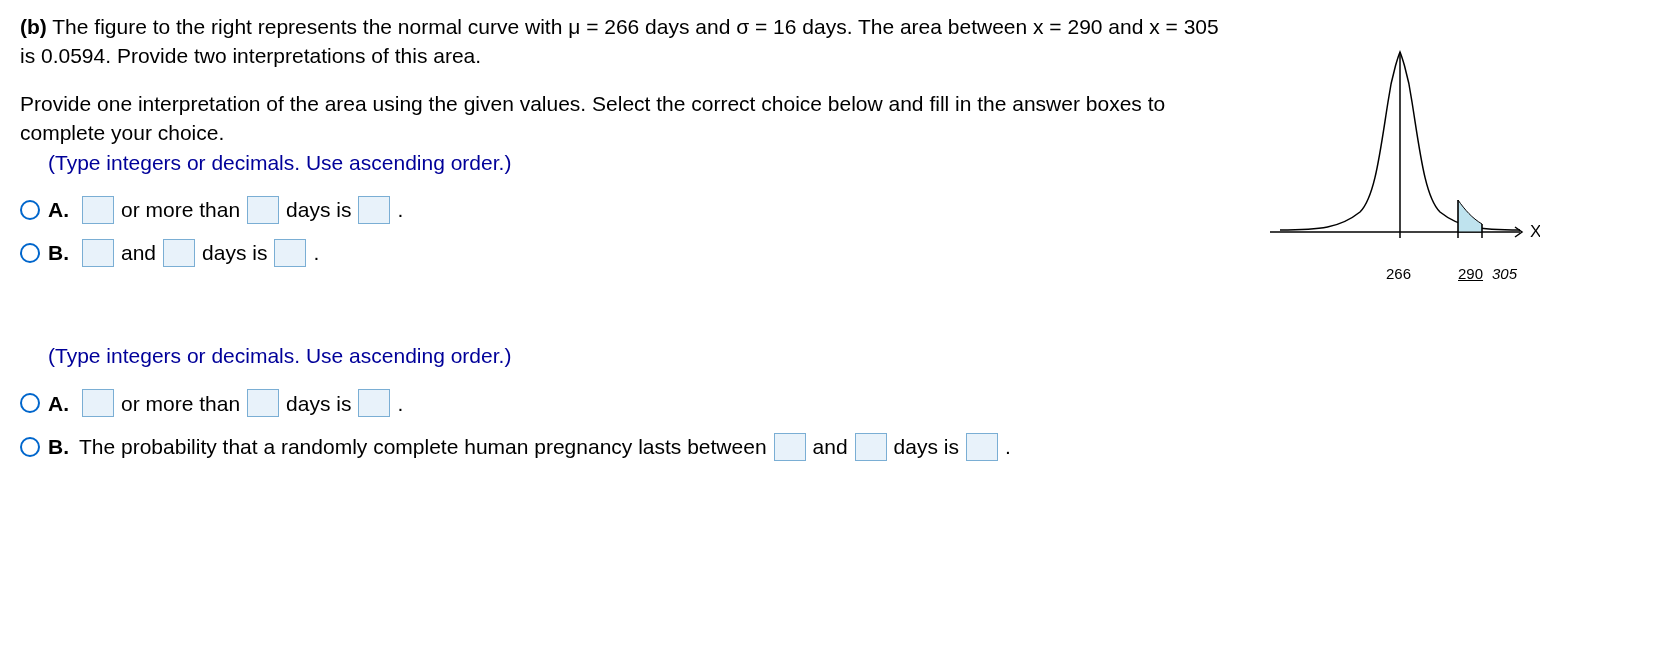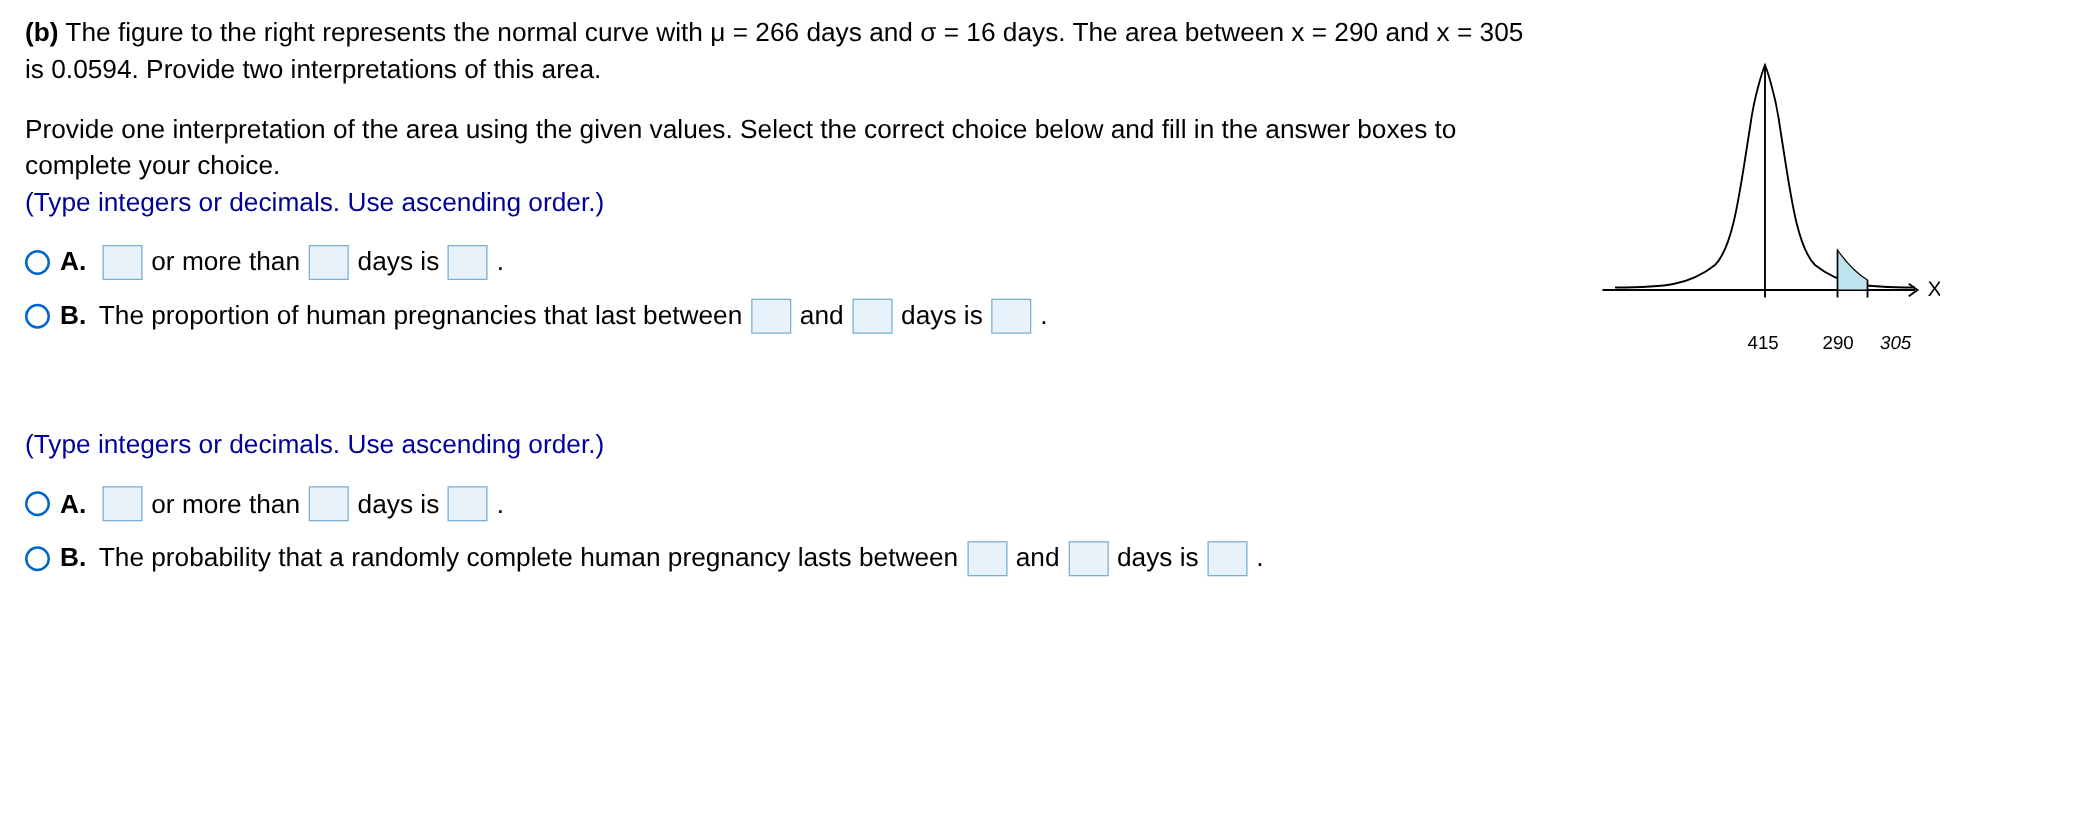--- a/index.html
+++ b/index.html
@@ -10,34 +10,35 @@
     body {
       font-family: Arial, Helvetica, sans-serif;
       font-size: 21px;
       line-height: 1.4;
       padding: 12px 20px;
       color: #000;
       width: 1676px;
     }
     .content-area {
       display: flex;
-      gap: 52px;
+      gap: 40px;
     }
     .text-content {
       flex: 0 0 1200px;
     }
     .figure-area {
       flex: 0 0 300px;
       padding-top: 20px;
     }
     .para {
       margin-bottom: 18px;
     }
     .hint {
       color: #000099;
+      margin-left: 28px;
     }
     .option-row {
       display: flex;
       align-items: center;
       margin-bottom: 14px;
       gap: 8px;
     }
     .radio-circle {
       width: 20px;
       height: 20px;
@@ -103,21 +104,20 @@
         <span>days is</span>
         <span class="answer-box"></span>
         <span>.</span>
       </div>
     </div>
 
     <div class="option-row">
       <div class="radio-circle"></div>
       <div class="option-text">
         <span class="option-letter">B.</span>
-        <span>The proportion of human pregnancies that last between</span>
         <span class="answer-box"></span>
         <span>and</span>
         <span class="answer-box"></span>
         <span>days is</span>
         <span class="answer-box"></span>
         <span>.</span>
       </div>
     </div>
   </div>
 
@@ -143,22 +143,22 @@
                C 205 178, 212 186, 222 192
                L 222 200 Z" fill="#bfe3ee" stroke="#000" stroke-width="1"></path>
       <line x1="198" y1="168" x2="198" y2="200" stroke="#000" stroke-width="1.2"></line>
       <line x1="222" y1="192" x2="222" y2="200" stroke="#000" stroke-width="1.2"></line>
 
       <line x1="140" y1="200" x2="140" y2="206" stroke="#000" stroke-width="1.5"></line>
       <line x1="198" y1="200" x2="198" y2="206" stroke="#000" stroke-width="1.5"></line>
       <line x1="222" y1="200" x2="222" y2="206" stroke="#000" stroke-width="1.5"></line>
     </svg>
     <div class="axis-labels">
-      <span class="axis-label" style="left:126px;">415</span>
-      <span class="axis-label" style="left:186px;">290</span>
+      <span class="axis-label" style="left:126px;">266</span>
+      <span class="axis-label" style="left:198px;text-decoration:underline;">290</span>
       <span class="axis-label" style="left:232px;font-style:italic;">305</span>
     </div>
   </div>
 </div>
 
 <div class="full-width-section">
   <div class="para">
     <br>
     <span class="hint">(Type integers or decimals. Use ascending order.)</span>
   </div>

